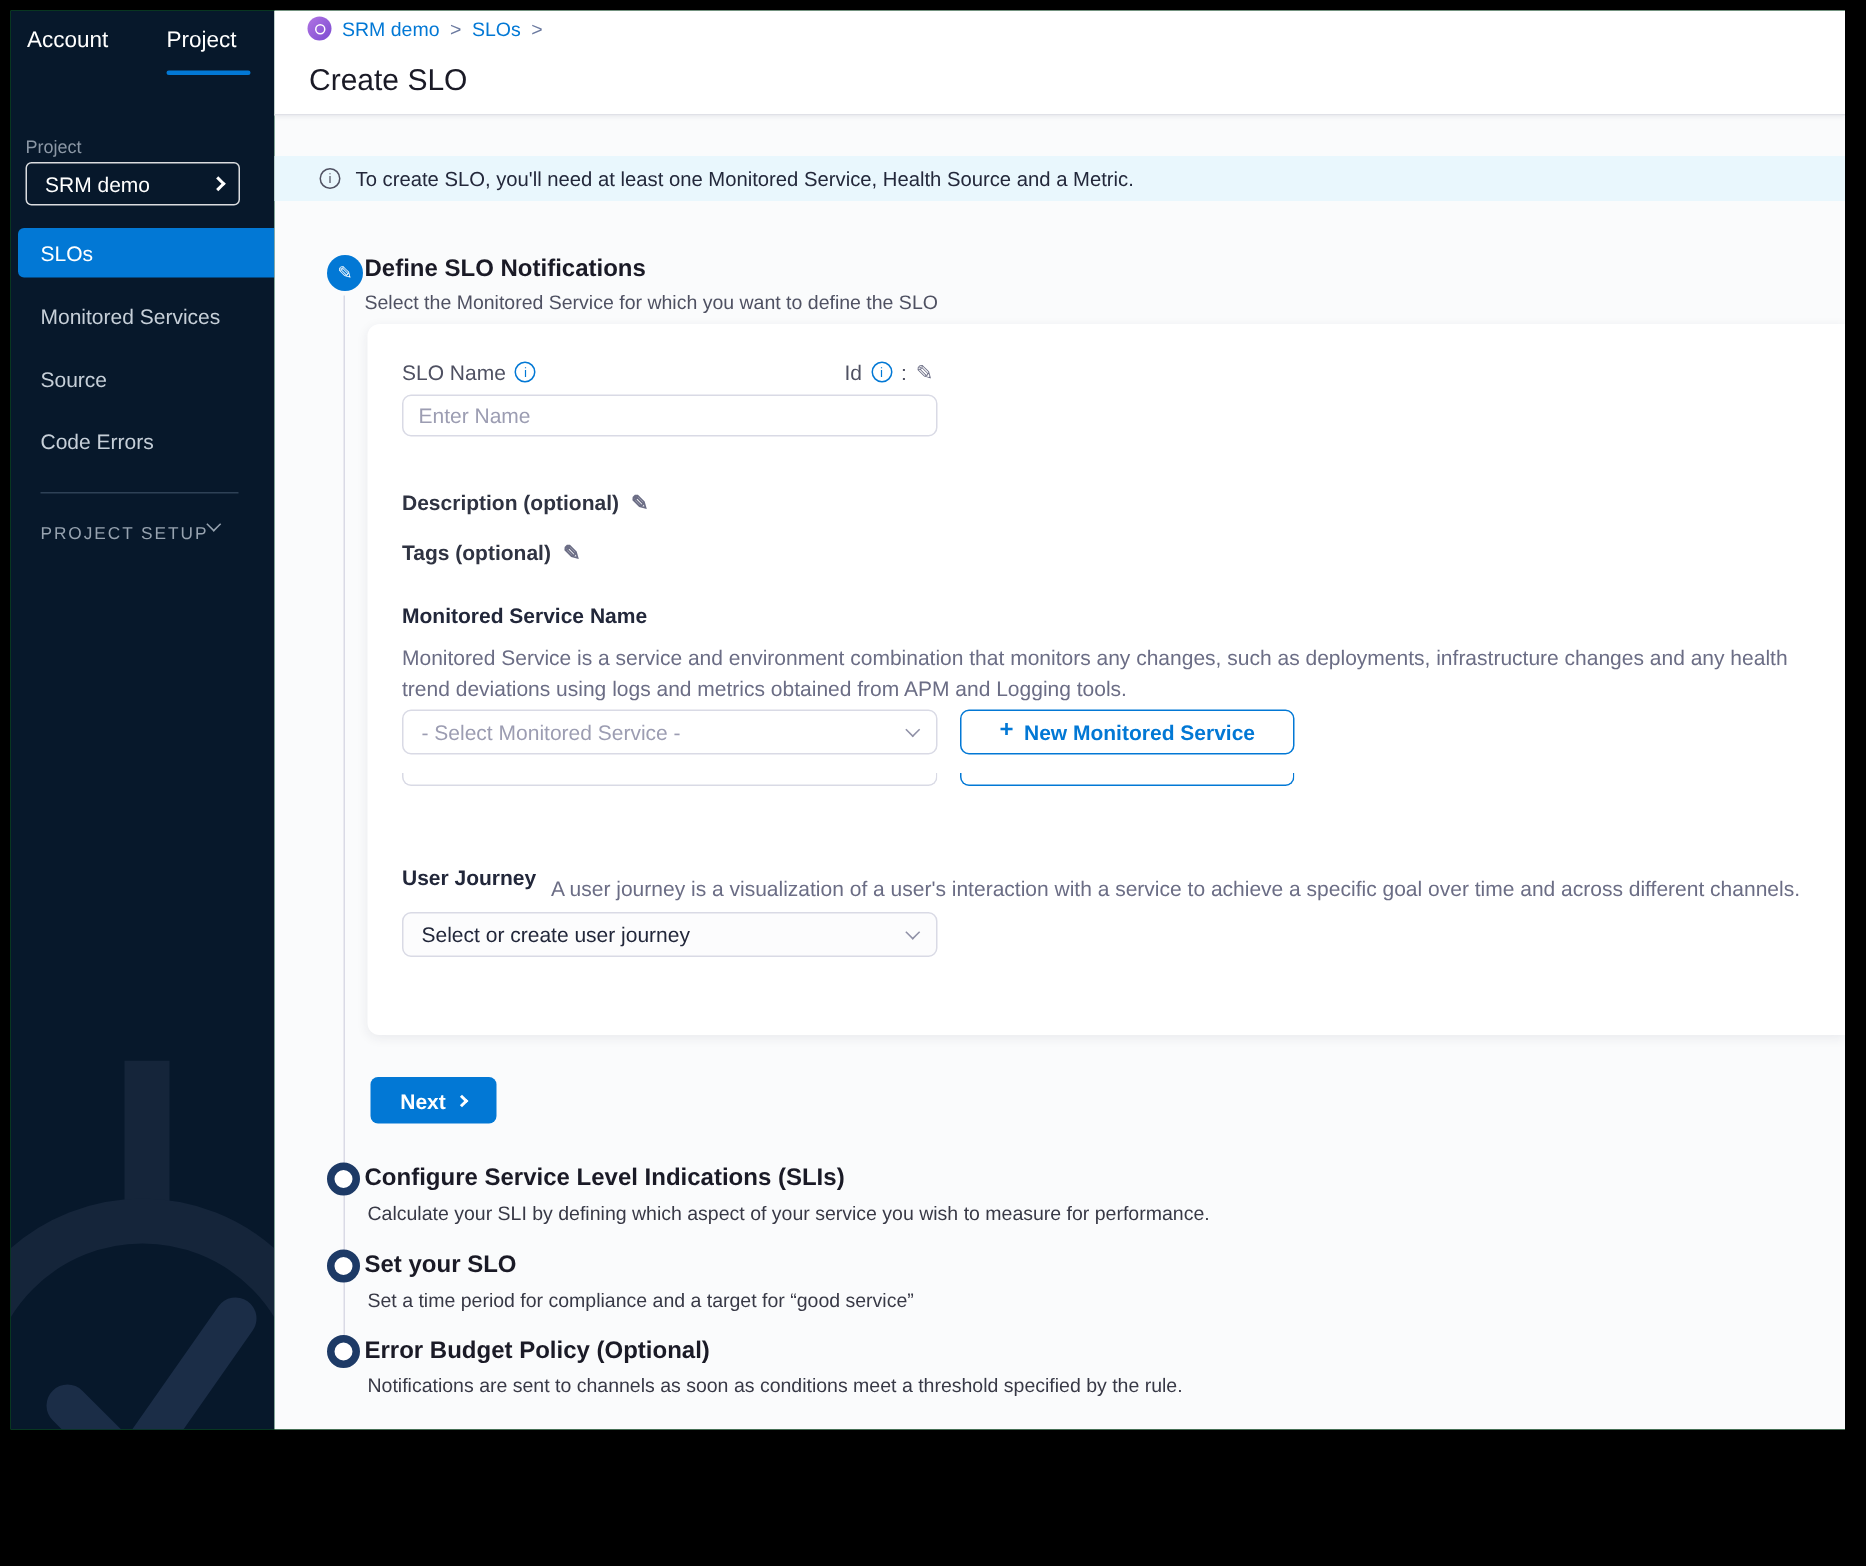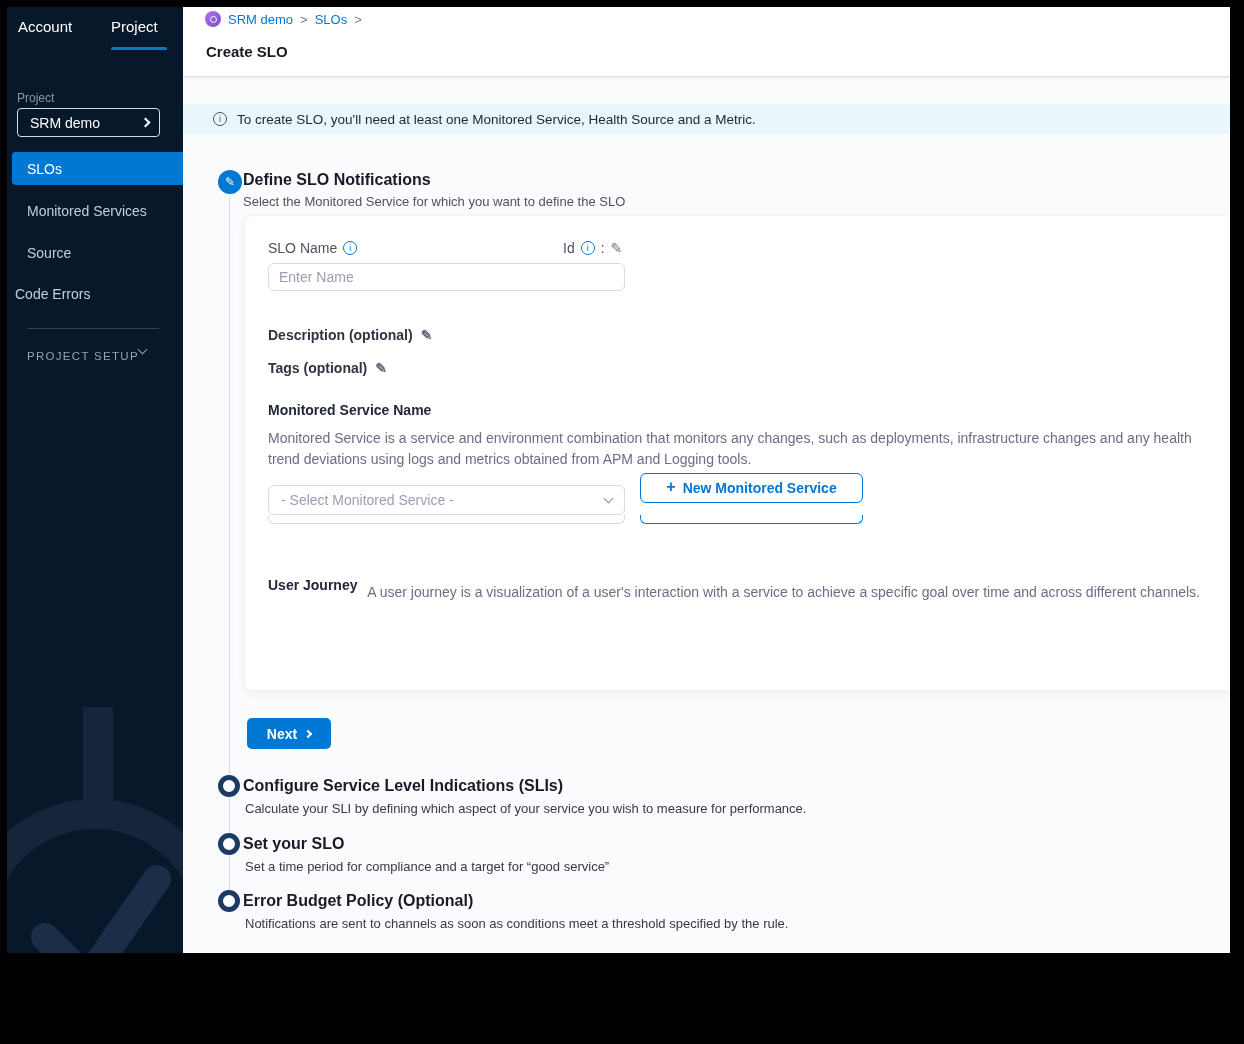--- a/index.html
+++ b/index.html
@@ -26,21 +26,21 @@
   .chev-down { display:inline-block; width:7px; height:7px; border-right:1.6px solid currentColor; border-bottom:1.6px solid currentColor; transform:rotate(45deg); margin-top:-4px; }
   .chev-right-css { display:inline-block; width:7px; height:7px; border-right:2px solid currentColor; border-bottom:2px solid currentColor; transform:rotate(-45deg); }
 
   
   #main { position:absolute; left:176px; top:0; right:0; bottom:0; background:#fafbfc; }
   #header { position:absolute; left:0; top:0; right:0; height:70px; background:#fff; border-bottom:1px solid #e0e1e7; box-shadow:0 1px 3px rgba(40,41,61,.08); z-index:5; }
   .crumb-icon { width:16px; height:16px; border-radius:50%; background:linear-gradient(135deg,#b174e3,#7b4bd1); display:flex; align-items:center; justify-content:center; }
   .crumb-icon-ring { width:7px; height:7px; border:1.6px solid #fff; border-radius:50%; }
   .crumb-link { color:#0278d5; font-size:13px; cursor:pointer; }
   .crumb-sep { color:#6b7aa0; font-size:13px; }
-  .page-title { font-size:15px; font-weight:bold; color:#1a1a26; }
+  .page-title { font-size:20px; font-weight:normal; color:#1a1a26; }
 
   #banner { position:absolute; left:0; top:97px; right:0; height:30px; background:#e9f7fd; display:flex; align-items:center; z-index:1; }
   .banner-text { font-size:13.5px; color:#23283b; }
   .info-icon { display:inline-flex; align-items:center; justify-content:center; width:14px; height:14px; border:1px solid currentColor; border-radius:50%; font-size:9px; font-style:normal; line-height:1; }
 
   .connector { left:46px; top:190px; width:1px; height:700px; background:#d9dae5; z-index:0; }
 
   .step1-icon { left:35px; top:163px; width:24px; height:24px; border-radius:50%; background:#0278d5; color:#fff; display:flex; align-items:center; justify-content:center; font-size:12px; z-index:2; }
   .step-title { font-size:16px; font-weight:bold; color:#1a1a26; }
   .step-sub { font-size:13px; color:#4f5162; }
@@ -49,21 +49,21 @@
 
   #card { position:absolute; left:62px; top:209px; right:0; height:474px; background:#fff; border-radius:8px 0 0 8px; box-shadow:0 2px 8px rgba(40,41,61,.08); z-index:1; }
   .field-label { font-size:14px; color:#4f5162; display:flex; align-items:center; gap:6px; }
   .field-label .info-icon { color:#0278d5; }
   .edit-icon { color:#6b6d85; font-size:14px; cursor:pointer; }
   .text-input { width:357px; height:28px; border:1px solid #d9dae5; border-radius:6px; padding:0 10px; font-size:14px; color:#22273a; font-family:"Liberation Sans",sans-serif; }
   .text-input::placeholder { color:#9c9db2; }
   .opt-label { font-size:14px; font-weight:bold; color:#2f3342; display:inline-flex; align-items:center; gap:8px; }
   .sec-heading { font-size:14px; font-weight:bold; color:#22273a; }
   .para { font-size:14px; color:#6b6d85; line-height:21px; }
-  .select-box { width:357px; height:30px; border:1px solid #d9dae5; border-radius:6px; background:#fff; display:flex; align-items:center; justify-content:space-between; padding:0 12px; font-size:14px; cursor:pointer;margin-top:12px; }
+  .select-box { width:357px; height:30px; border:1px solid #d9dae5; border-radius:6px; background:#fff; display:flex; align-items:center; justify-content:space-between; padding:0 12px; font-size:14px; cursor:pointer; }
   .select-placeholder { color:#9c9db2; }
   .select-value { color:#22273a; }
   .select-box .chev-down { color:#8f90a6; }
   .ghost-select { width:357px; height:9px; border:1px solid #d9dae5; border-top:none; border-radius:0 0 6px 6px; }
   .ghost-btn { width:223px; height:9px; border:1px solid #0278d5; border-top:none; border-radius:0 0 6px 6px; }
   .btn-outline-blue { width:223px; height:30px; border:1px solid #0278d5; border-radius:6px; background:#fff; color:#0278d5; font-weight:bold; font-size:14px; display:flex; align-items:center; justify-content:center; gap:7px; cursor:pointer; }
   .btn-primary { background:#0278d5; color:#fff; font-weight:bold; font-size:14px; border:none; border-radius:5px; display:flex; align-items:center; justify-content:center; gap:8px; cursor:pointer; }
   .btn-cancel { background:#fff; color:#0278d5; font-weight:bold; font-size:14px; border:1px solid #0278d5; border-radius:5px; display:flex; align-items:center; justify-content:center; cursor:pointer; }
   .plus-glyph { font-size:16px; font-weight:bold; margin-top:-2px; }
 
@@ -84,21 +84,21 @@
     <div class="abs proj-select" style="left:10px; top:101px;">
       <span>SRM demo</span>
       <span class="chev-right-css" style="color:#fff;"></span>
     </div>
 
     <div class="abs nav-active" style="top:145px;">
       <span>SLOs</span>
     </div>
     <div class="abs nav-item" style="left:20px; top:196px;">Monitored Services</div>
     <div class="abs nav-item" style="left:20px; top:238px;">Source</div>
-    <div class="abs nav-item" style="left:8px; top:279px;">Code Errors</div>
+    <div class="abs nav-item" style="left:20px; top:279px;">Code Errors</div>
 
     <div class="abs side-divider" style="left:20px; top:321px; width:132px;"></div>
 
     <div class="abs proj-setup" style="left:20px; top:343px;">
       <span>PROJECT SETUP</span>
       <span class="chev-down"></span>
     </div>
 
     <svg class="abs" style="left:0; top:700px;" width="176" height="323" viewBox="0 0 176 323">
       <rect x="76" y="0" width="30" height="110" fill="#15253a"></rect>
@@ -174,20 +174,24 @@
       </div>
       <div class="abs btn-outline-blue" style="left:395px; top:257px;">
         <span class="plus-glyph">+</span>
         <span>New Monitored Service</span>
       </div>
       <div class="abs ghost-select" style="left:23px; top:299px;"></div>
       <div class="abs ghost-btn" style="left:395px; top:299px;"></div>
 
       <div class="abs sec-heading" style="left:23px; top:340px;margin-top:21px;">User Journey</div>
       <div class="abs para" style="left:23px; top:366px; width:932px;text-align:right;">A user journey is a visualization of a user's interaction with a service to achieve a specific goal over time and across different channels.</div>
+      <div class="abs select-box" style="left:23px; top:392px; background:#fcfcfd;">
+        <span class="select-value">Select or create user journey</span>
+        <span class="chev-down"></span>
+      </div>
     </div>
 
     <button class="abs btn-primary" style="left:64px; top:711px; width:84px; height:31px;">
       <span>Next</span>
       <span class="chev-right-css" style="width:6px; height:6px;"></span>
     </button>
 
     <div class="abs step-ring" style="left:35px; top:768px;"></div>
     <div class="abs step-title" style="left:60px; top:770px;">Configure Service Level Indications (SLIs)</div>
     <div class="abs step-desc" style="left:62px; top:794px;">Calculate your SLI by defining which aspect of your service you wish to measure for performance.</div>

